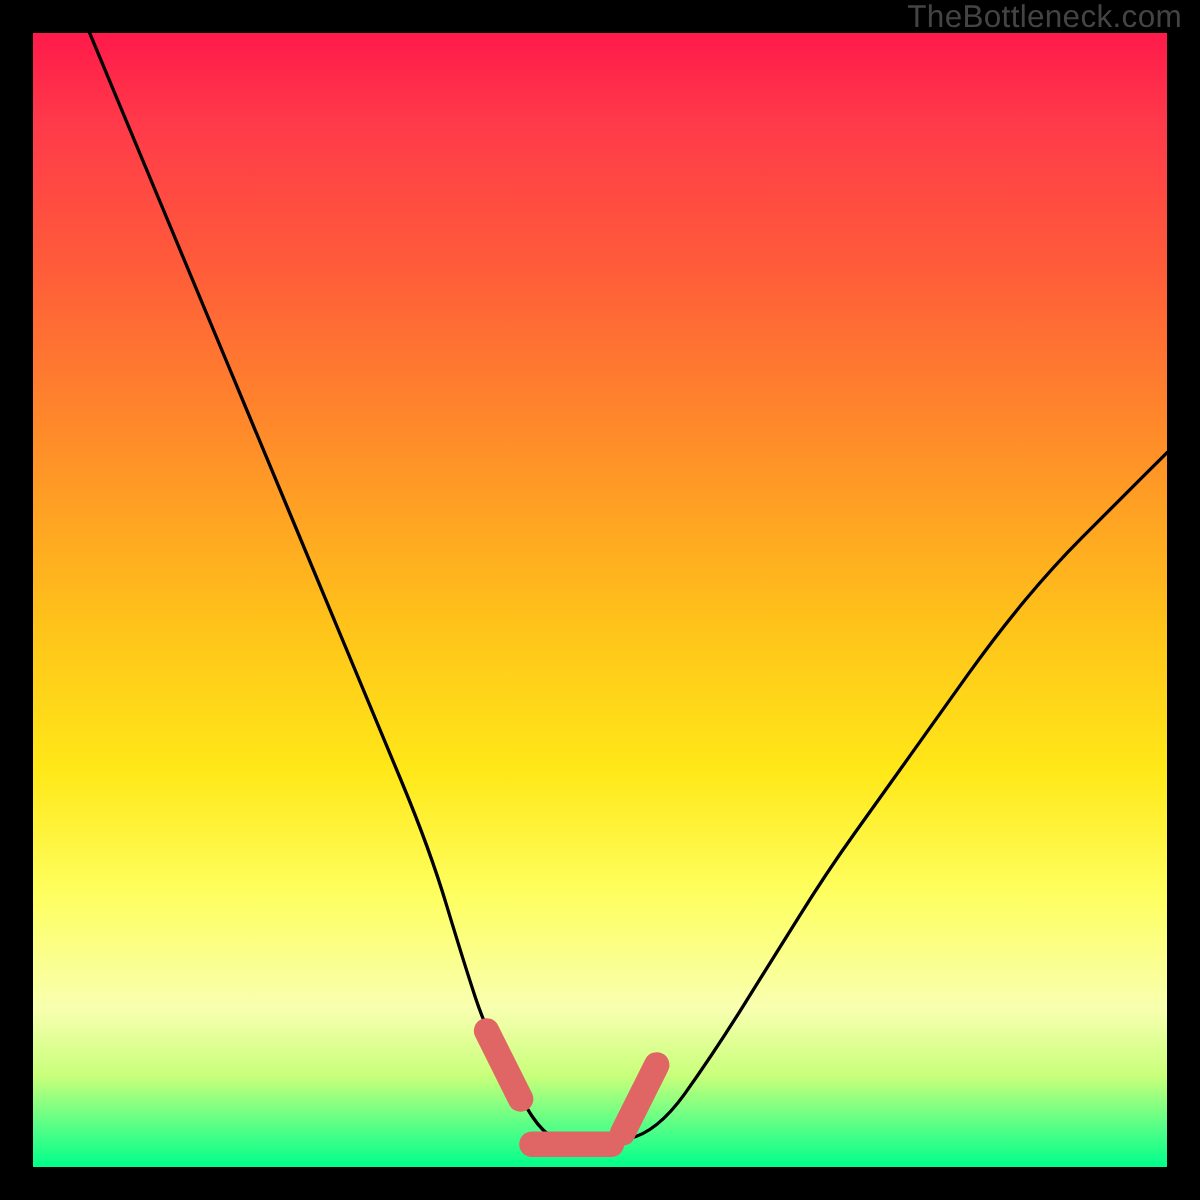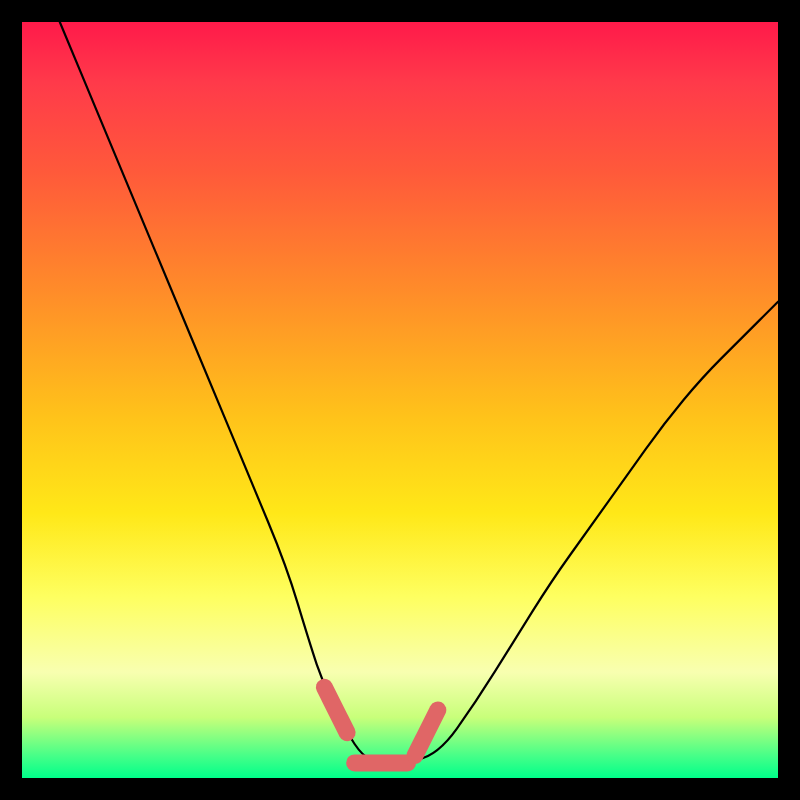--- a/index.html
+++ b/index.html
@@ -58,14 +58,15 @@
       <path id="curvePath" fill="none" stroke="#000" stroke-width="2.2" stroke-linecap="round" d="M 37.8 0.0 Q 37.8 0.0 56.7 45.4 Q 75.6 90.7 94.5 136.1 Q 113.4 181.4 132.3 226.8 Q 151.2 272.2 170.1 317.5 Q 189.0 362.9 207.9 408.2 Q 226.8 453.6 245.7 499.0 Q 264.6 544.3 275.9 582.1 Q 287.3 619.9 294.8 642.6 Q 302.4 665.3 313.7 688.0 Q 325.1 710.6 332.6 722.0 Q 340.2 733.3 347.8 737.1 Q 355.3 740.9 366.7 740.9 Q 378.0 740.9 396.9 737.1 Q 415.8 733.3 434.7 706.9 Q 453.6 680.4 472.5 650.2 Q 491.4 619.9 510.3 589.7 Q 529.2 559.4 548.1 533.0 Q 567.0 506.5 585.9 480.1 Q 604.8 453.6 623.7 427.1 Q 642.6 400.7 661.5 378.0 Q 680.4 355.3 699.3 336.4 Q 718.2 317.5 737.1 298.6 L 756.0 279.7"></path>
       <g id="markerGroup">
           <path d="M 302.40000000000003 665.28 L 325.08 710.64" fill="none" stroke="#e06666" stroke-width="17" stroke-linecap="round"></path>
           <path d="M 332.64 740.88 L 385.56 740.88" fill="none" stroke="#e06666" stroke-width="17" stroke-linecap="round"></path>
           <path d="M 393.12 733.32 L 415.8 687.96" fill="none" stroke="#e06666" stroke-width="17" stroke-linecap="round"></path>
         </g>
     </svg>
 
   </div>
 
+  <div class="watermark">TheBottleneck.com</div>
 
 </div>
 
 </body></html>

